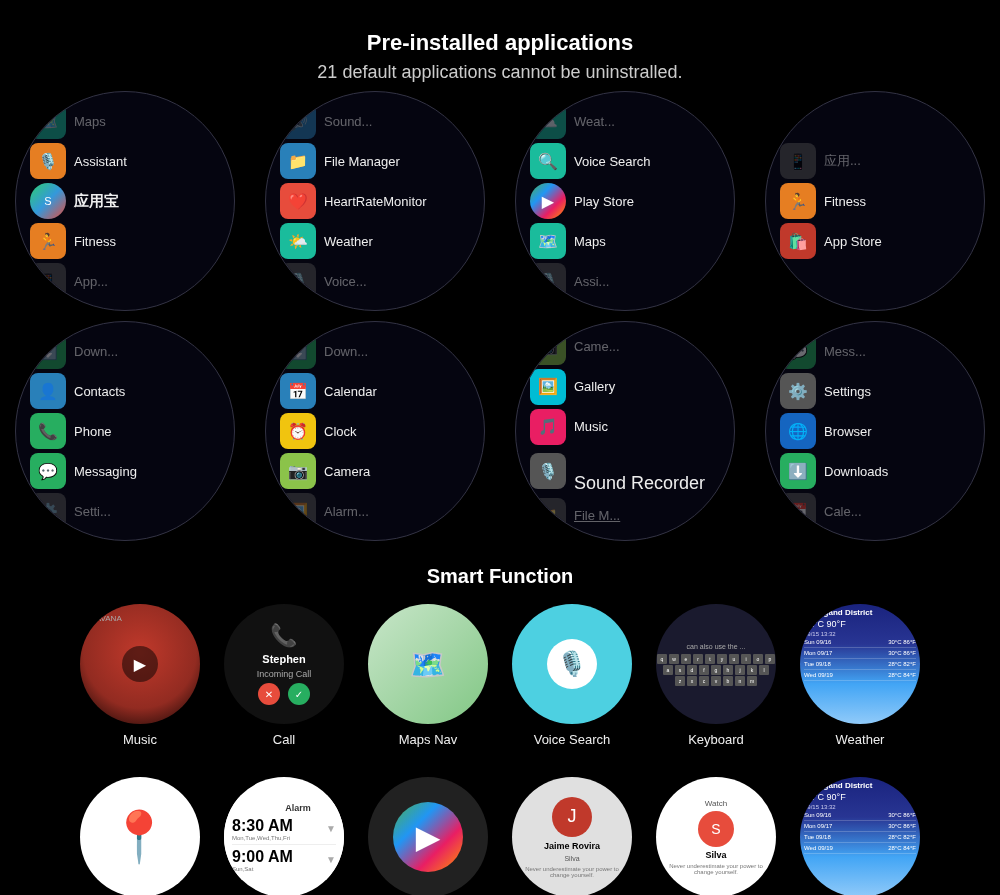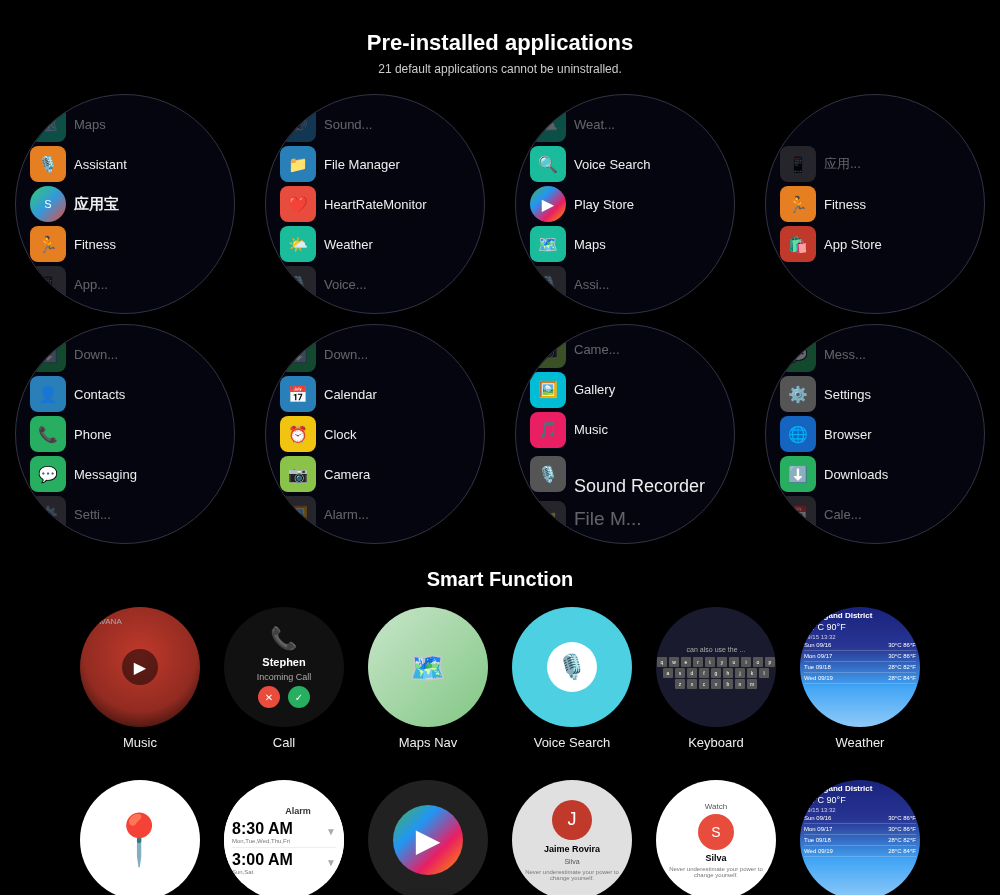--- a/index.html
+++ b/index.html
@@ -13,23 +13,23 @@
     }
     .page-title {
       text-align: center;
       font-size: 22px;
       font-weight: bold;
       padding-top: 30px;
       margin-bottom: 6px;
     }
     .page-subtitle {
       text-align: center;
-      font-size: 12px;
+      font-size: 18px;
       color: #ccc;
-      margin-bottom: 18px;
+      margin-bottom: 8px;
     }
     .apps-grid {
       display: grid;
       grid-template-columns: repeat(4, 240px);
       gap: 10px;
       justify-content: center;
       margin-bottom: 20px;
     }
     .watch-circle {
       width: 220px;
@@ -340,21 +340,21 @@
       <div class="app-row">
         <div class="app-icon ic-pink" style="font-size: 16px;">🎵</div>
         <span class="app-label" style="font-weight: normal; font-size: 13px;">Music</span>
       </div>
       <div class="app-row">
         <div class="app-icon ic-gray" style="font-size: 16px;">🎙️</div>
         <span class="app-label" style="font-weight: normal; font-size: 18px; margin-top: 24px;">Sound Recorder</span>
       </div>
       <div class="app-row app-row-faded">
         <div class="app-icon ic-gray" style="font-size: 16px;">📁</div>
-        <span class="app-label" style="font-weight: normal; font-size: 19px;">File M...</span>
+        <span class="app-label" style="font-weight: normal; font-size: 13px; text-decoration: underline;">File M...</span>
       </div>
     </div>
     <div class="watch-circle">
       <div class="app-row app-row-faded">
         <div class="app-icon ic-green" style="font-size: 16px;">💬</div>
         <span class="app-label" style="font-weight: normal; font-size: 13px;">Mess...</span>
       </div>
       <div class="app-row">
         <div class="app-icon ic-gray" style="font-size: 16px;">⚙️</div>
         <span class="app-label" style="font-weight: normal; font-size: 13px;">Settings</span>
@@ -491,21 +491,21 @@
           <div style="font-size:9px;font-weight:bold;color:#333;text-align:center;margin-bottom:4px;padding-left:28px;">Alarm</div>
           <div style="display:flex;align-items:center;justify-content:space-between;margin-bottom:3px;border-bottom:1px solid #eee;padding-bottom:3px;">
             <div>
               <div style="font-size:16px;font-weight:bold;color:#000;">8:30 AM</div>
               <div style="font-size:6px;color:#777;">Mon,Tue,Wed,Thu,Fri</div>
             </div>
             <div style="font-size:10px;color:#aaa;">▼</div>
           </div>
           <div style="display:flex;align-items:center;justify-content:space-between;">
             <div>
-              <div style="font-size:16px;font-weight:bold;color:#000;">3:00 AM</div>
+              <div style="font-size:16px;font-weight:bold;color:#000;">9:00 AM</div>
               <div style="font-size:6px;color:#777;">Sun,Sat</div>
             </div>
             <div style="font-size:10px;color:#aaa;">▼</div>
           </div>
         </div>
       </div>
       </div>
       <div class="smart-item">
         <div class="smart-circle" style="background: rgb(33, 33, 33);">
         <div style="width:70px;height:70px;border-radius:50%;background:linear-gradient(135deg,#4CAF50,#2196F3,#E91E63,#FF9800);display:flex;align-items:center;justify-content:center;font-size:32px;">▶</div>

